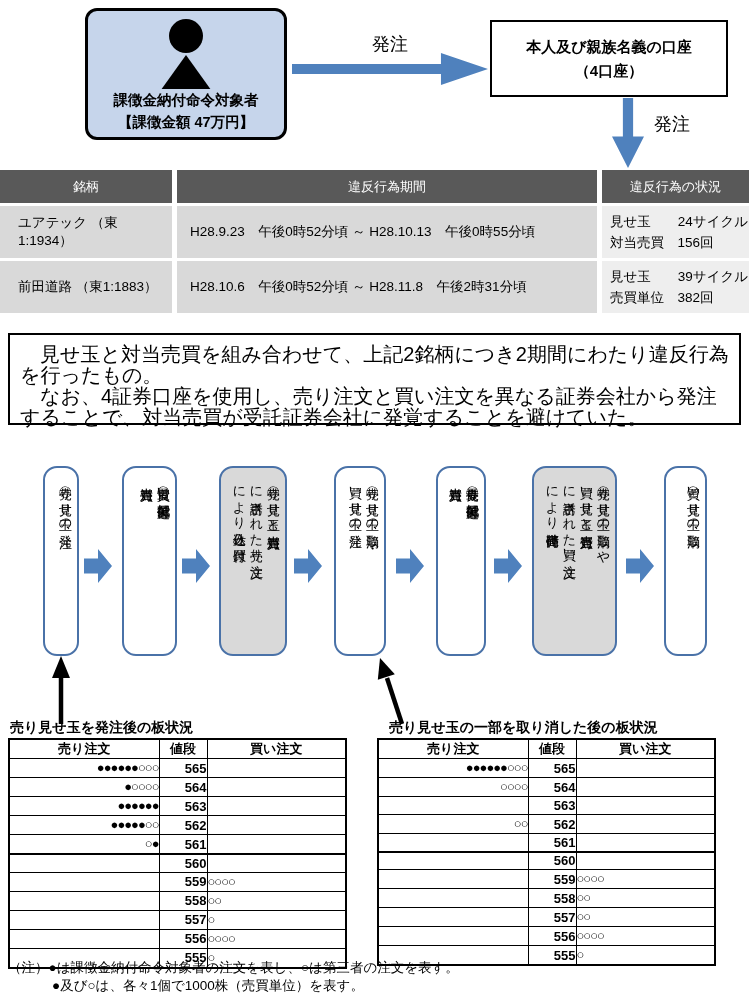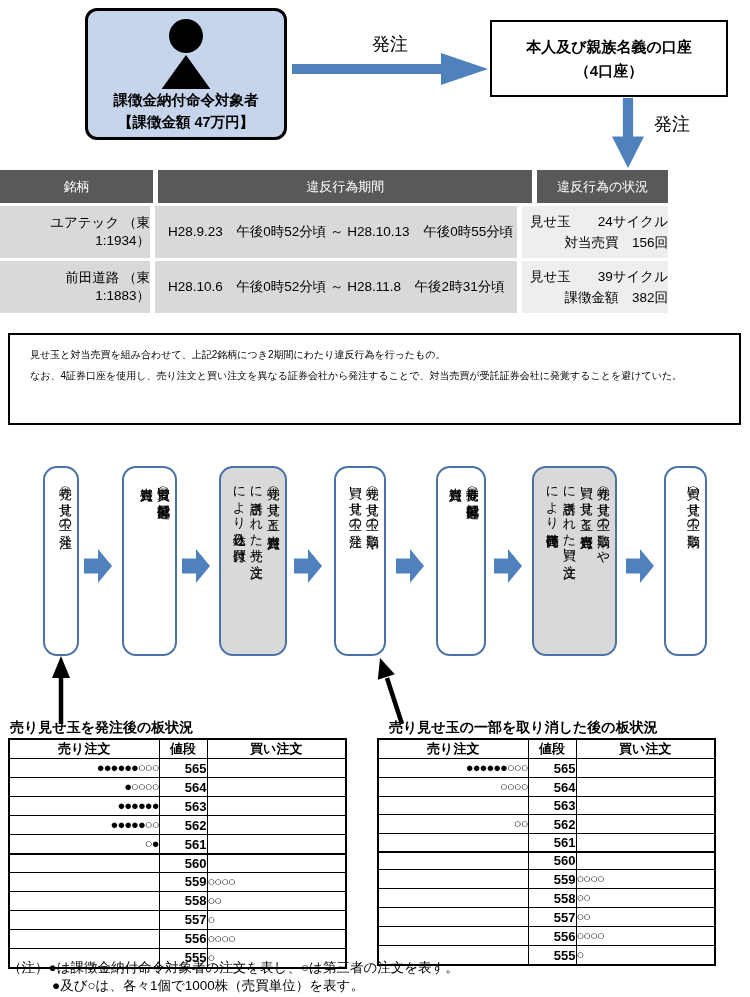--- a/index.html
+++ b/index.html
@@ -22,35 +22,35 @@
 
   .h-arrow { position:absolute; left:292px; top:53px; width:196px; height:32px; background:#4f81bd;
     clip-path:polygon(0% 34%, 76% 34%, 76% 0%, 100% 50%, 76% 100%, 76% 66%, 0% 66%); }
   .v-arrow { position:absolute; left:612px; top:98px; width:32px; height:70px; background:#4f81bd;
     clip-path:polygon(34% 0%, 66% 0%, 66% 55%, 100% 55%, 50% 100%, 0% 55%, 34% 55%); }
   .order-label { position:absolute; font-size:18px; }
   .order-label.one { left:372px; top:32px; }
   .order-label.two { left:654px; top:112px; }
 
   
-  .vtable { position:absolute; left:0; top:170px; width:668px;text-align:right; }
+  .vtable { position:absolute; left:0; top:170px; width:750px; }
   .vrow { display:flex; gap:5px; margin-bottom:3px; }
   .vcell { display:flex; align-items:center; }
   .vhead .vcell { background:#595959; color:#fff; font-size:13px; height:33px; justify-content:center; }
   .vbody .vcell { background:#d9d9d9; font-size:13.5px; height:52px; }
   .vbody .vcell.status { background:#eeeeee; display:block; padding-top:5px; }
   .c-name  { width:172px; padding-left:18px; }
   .c-period{ width:420px; padding-left:13px; }
   .c-status{ width:147px; padding-left:8px; }
   .vhead .c-name, .vhead .c-period, .vhead .c-status { padding-left:0; }
   .status-line { line-height:21px; white-space:pre; }
 
   
   .summary { position:absolute; left:8px; top:333px; width:733px; height:92px;
-    border:2px solid #000; padding:9px 10px; font-size:10px; }
+    border:2px solid #000; padding:9px 10px; font-size:20px; }
   .summary p { line-height:21px; }
 
   
   .fstep { position:absolute; top:466px; height:190px; border:2.5px solid #4a72a8; border-radius:14px;
     background:#fff; writing-mode:vertical-rl; white-space:pre-line; font-size:13px; line-height:17px;
     letter-spacing:0.5px; padding:9px 3px; }
   .fstep.gray { background:#d9d9d9; }
   .fs1 { left:43px;  width:36px; }
   .fs2 { left:122px; width:55px; }
   .fs3 { left:219px; width:68px; }
@@ -120,21 +120,21 @@
       <div class="vcell c-status status">
         <div class="status-line">見せ玉　　24サイクル</div>
         <div class="status-line">対当売買　156回</div>
       </div>
     </div>
     <div class="vrow vbody">
       <div class="vcell c-name">前田道路 （東1:1883）</div>
       <div class="vcell c-period">H28.10.6　午後0時52分頃 ～ H28.11.8　午後2時31分頃</div>
       <div class="vcell c-status status">
         <div class="status-line">見せ玉　　39サイクル</div>
-        <div class="status-line">課徴金額　382回</div>
+        <div class="status-line">売買単位　382回</div>
       </div>
     </div>
   </div>
 
   <div class="summary">
     <p>　見せ玉と対当売買を組み合わせて、上記2銘柄につき2期間にわたり違反行為を行ったもの。</p>
     <p>　なお、4証券口座を使用し、売り注文と買い注文を異なる証券会社から発注することで、対当売買が受託証券会社に発覚することを避けていた。</p>
   </div>
 
   <div class="fstep fs1">㋐売り見せ玉の発注</div>

